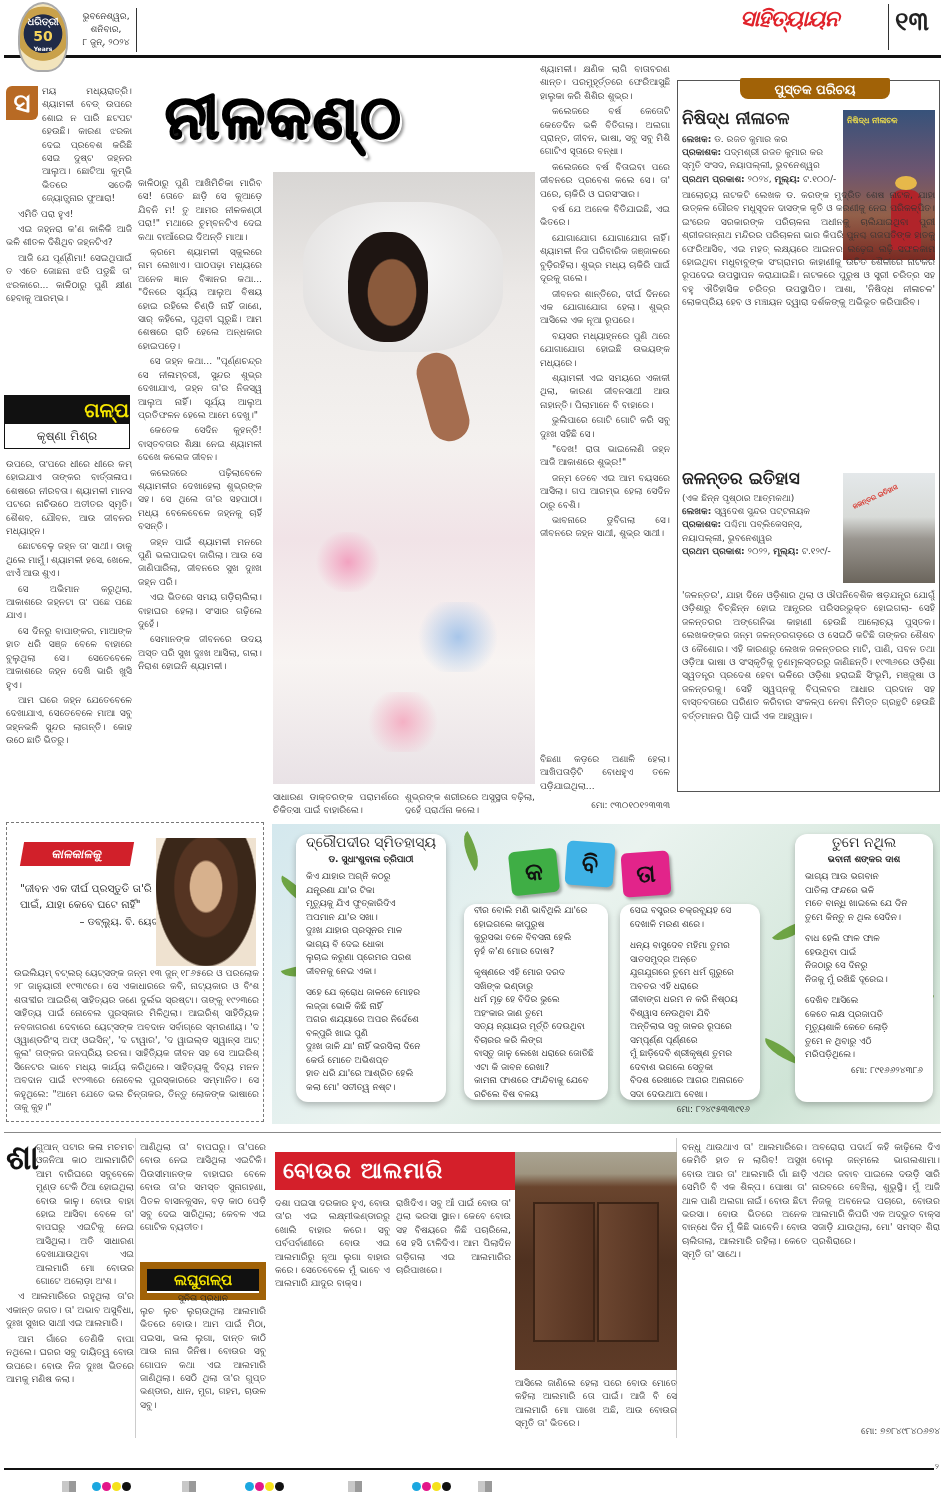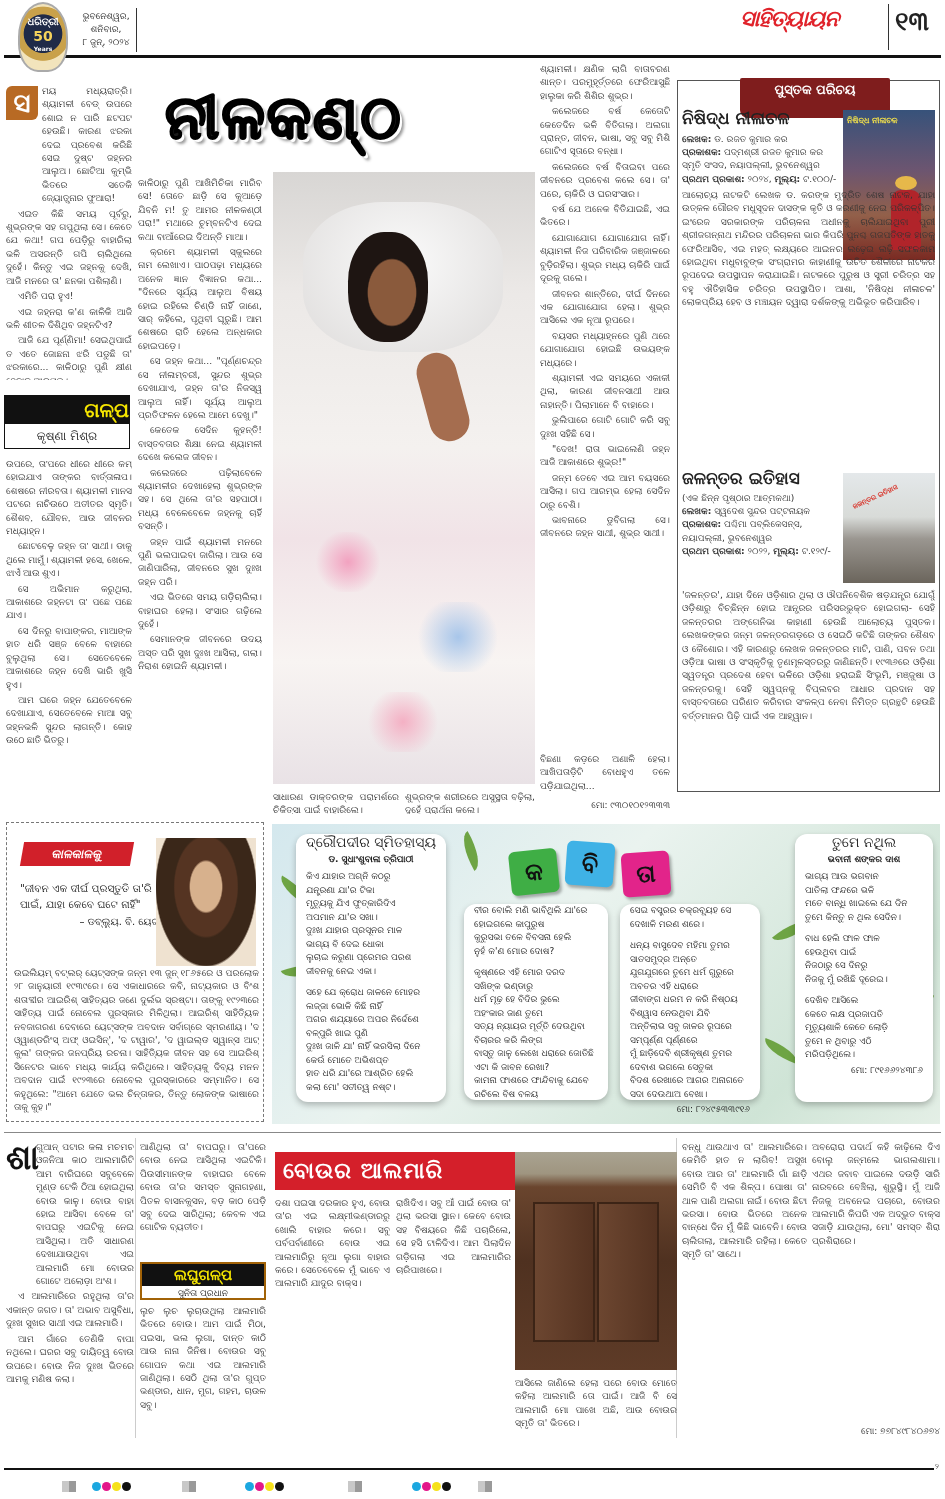--- a/index.html
+++ b/index.html
@@ -41,21 +41,21 @@
   #photo .f2 { position: absolute; left: 140px; top: 430px; width: 90px; height: 70px; background: radial-gradient(circle, #a8c6ea, transparent 70%); }
   #photo .f3 { position: absolute; left: 90px; top: 520px; width: 80px; height: 60px; background: radial-gradient(circle, #f4b0c4, transparent 70%); }
   #story-under-photo-a { left: 273px; top: 790px; width: 126px; height: 24px; }
   #story-under-photo-b { left: 405px; top: 790px; width: 130px; height: 24px; }
   #story-col3 { left: 540px; top: 62px; width: 130px; height: 690px; }
   #story-end { left: 540px; top: 752px; width: 130px; height: 62px; }
   #story-phone { left: 540px; top: 800px; width: 130px; text-align: right; font-size: 9px; color: #333; }
 
   
   #book-box { left: 677px; top: 80px; width: 263px; height: 712px; border: 1px solid #555; }
-  #book-banner { left: 740px; top: 78px; width: 150px; height: 40px; background: #7f1d1d; color: #fff; font-size: 13px; font-weight: bold; text-align: center; line-height: 24px; border-radius: 2px 2px 8px 8px; }
+  #book-banner { left: 740px; top: 78px; width: 150px; height: 21px; background: #a16207; color: #fff; font-size: 13px; font-weight: bold; text-align: center; line-height: 24px; border-radius: 2px 2px 8px 8px; }
   .book-title { font-size: 17px; color: #222; font-weight: bold; }
   .book-meta { font-size: 9px; line-height: 13.2px; color: #333; }
   .book-meta b { font-weight: bold; }
   #book1-title { left: 682px; top: 108px; }
   #book1-meta { left: 682px; top: 133px; width: 160px; }
   #book1-cover { left: 843px; top: 110px; width: 92px; height: 150px; background: linear-gradient(180deg, #37527a 0%, #6c5570 40%, #92604a 70%, #7a2a22 100%); }
   #book1-cover span { position: absolute; left: 4px; top: 6px; font-size: 8px; color: #f4e24a; font-weight: bold; }
   #book1-cover .fig { position: absolute; left: 48px; top: 80px; width: 30px; height: 60px; background: #b1242a; border-radius: 10px 10px 0 0; }
   #book1-cover .hat { position: absolute; left: 52px; top: 66px; width: 22px; height: 14px; background: #e6b84a; border-radius: 50%; }
   #book1-body { left: 682px; top: 188px; width: 253px; height: 266px; }
@@ -92,21 +92,21 @@
   #kv1 { left: 0; top: 8px; background: #3fae45; transform: rotate(-6deg); }
   #kv2 { left: 56px; top: 0; background: #3fb2e6; transform: rotate(4deg); }
   #kv3 { left: 112px; top: 10px; background: #e2248a; transform: rotate(-4deg); }
 
   
   #bottom-rule { left: 4px; top: 1132px; width: 937px; height: 1px; background: #888; }
   #sha-drop { left: 6px; top: 1140px; font-size: 34px; font-weight: bold; color: #111; line-height: 34px; }
   #b-col1 { left: 6px; top: 1140px; width: 128px; height: 298px; }
   #b-col1 .first { margin-left: 30px; }
   #b-col2 { left: 140px; top: 1140px; width: 126px; height: 118px; }
-  #laghu-box { left: 140px; top: 1262px; width: 126px; height: 38px; border: 2px solid #a16207; }
+  #laghu-box { left: 140px; top: 1262px; width: 126px; height: 38px; border: 7px solid #a16207; }
   #laghu-label { display: block; height: 22px; background: #111; color: #f6e600; font-size: 15px; font-weight: bold; text-align: center; line-height: 22px; }
   #laghu-author { display: block; height: 15px; font-size: 9px; text-align: center; line-height: 15px; color: #222; }
   #b-col2b { left: 140px; top: 1304px; width: 126px; height: 134px; }
   #almari-banner { left: 275px; top: 1152px; width: 240px; height: 38px; background: #d41f2a; color: #fff; font-size: 22px; font-weight: bold; line-height: 38px; padding-left: 8px; letter-spacing: 1px; }
   #almari-photo { left: 515px; top: 1152px; width: 162px; height: 218px; background: linear-gradient(180deg, #a9a391 0%, #9f9580 10%, #6a452e 16%, #4f3120 50%, #5e3b27 100%); }
   #almari-photo .door1, #almari-photo .door2 { position: absolute; top: 50px; width: 62px; height: 140px; border: 2px solid #3c2416; background: linear-gradient(90deg, #6c4630, #553321); }
   #almari-photo .door1 { left: 18px; }
   #almari-photo .door2 { left: 82px; }
   #b-col3 { left: 275px; top: 1196px; width: 115px; height: 242px; }
   #b-col4 { left: 396px; top: 1196px; width: 115px; height: 242px; }
@@ -139,21 +139,20 @@
 </div>
 <div id="mast-sep" class="abs"></div>
 <div id="section-title" class="abs">ସାହିତ୍ୟାୟନ</div>
 <div id="page-sep" class="abs"></div>
 <div id="page-no" class="abs">୧୩</div>
 <div id="mast-rule" class="abs"></div>
 
 <div id="headline" class="abs">ନୀଳକଣ୍ଠ</div>
 <div id="story-col1" class="abs txt">
   <p class="first" style="text-indent:0">ମୟ ମଧ୍ୟରାତ୍ରି। ଶ୍ୟାମଳୀ ବେଡ୍ ଉପରେ ଶୋଇ ନ ପାରି ଛଟପଟ ହେଉଛି। କାରଣ ଝରକା ଦେଇ ପ୍ରବେଶ କରିଛି ସେଇ ଦୁଷ୍ଟ ଜହ୍ନର ଆଲୁଅ। ଛୋଟିଆ କୁମ୍ଭି ଭିତରେ ସତେକି ଜ୍ୟୋତ୍ସ୍ନାର ଫୁଆରା!</p>
-  <p>ଏଇତ କିଛି ସମୟ ପୂର୍ବରୁ, ଶୁଭ୍ରଙ୍କ ସହ ଗପୁଥିଲା ସେ। କେତେ ଯେ କଥା! ଗପ ପେଡ଼ିରୁ ବାହାରିଲା ଭଳି ଅସରନ୍ତି ଗପି ଚାଲିଥିଲେ ଦୁହେଁ। କିନ୍ତୁ ଏଇ ଜହ୍ନକୁ ଦେଖି, ଆଜି ମନରେ ତା' ଛନକା ପଶିଲାଣି।</p>
   <p>ଏମିତି ପରା ହୁଏ!</p>
   <p>ଏଇ ଜହ୍ନରା କ'ଣ କାଳିକି ଆଜି ଭଳି ଶୀତଳ ଦିଶିଥିବ ଜହ୍ନଟିଏ?</p>
   <p>ଆଜି ଯେ ପୂର୍ଣ୍ଣିମା! ସେଇଥିପାଇଁ ତ ଏତେ ଜୋଛନା ଝରି ପଡୁଛି ତା' ଝରକାରେ... କାଳିଠାରୁ ପୁଣି କ୍ଷୀଣ ହେବାକୁ ଆରମ୍ଭ।</p>
 
 </div>
 <div id="dropcap" class="abs">ସ</div>
 <div id="genre-box" class="abs">
   <span id="genre-label">ଗଳ୍ପ</span>
   <span id="genre-author">କୃଷ୍ଣା ମିଶ୍ର</span>
 </div>

